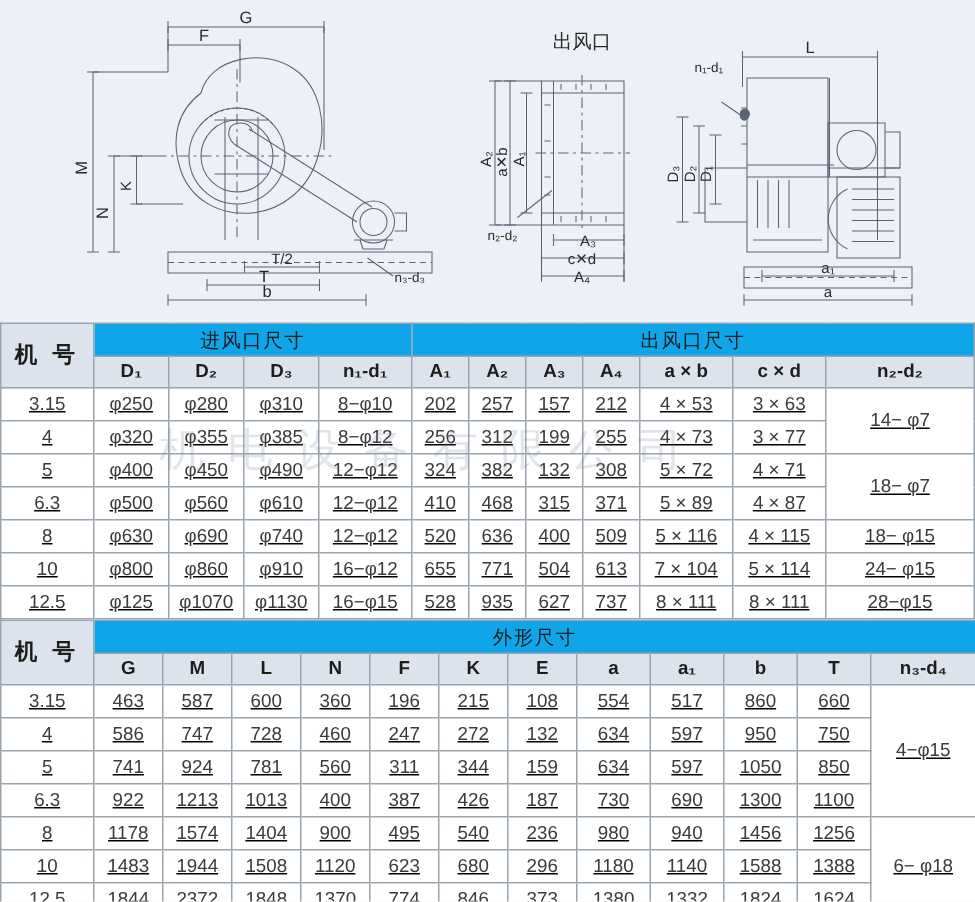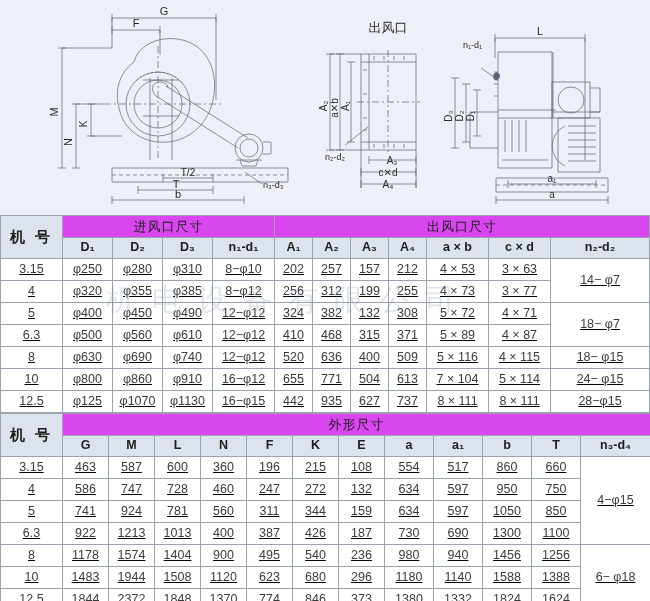--- a/index.html
+++ b/index.html
@@ -54,21 +54,21 @@
     white-space: nowrap;
   }
   table.spec th.hdr,
   table.spec td.hdr {
     background: #dde3ec;
     font-weight: bold;
     font-size: 12.5px;
     color: #1d1d1d;
   }
   table.spec th.grouphdr {
-    background: #d946ef;
+    background: #0ea5e9;
     font-weight: normal;
     font-size: 13px;
     color: #1d1d1d;
     letter-spacing: 1px;
     height: 21px;
   }
   table.spec td.machine-label {
     background: #dde3ec;
     font-size: 15px;
     font-weight: bold;
@@ -394,21 +394,21 @@
             <td>7 × 104</td>
             <td>5 × 114</td>
             <td class="merge-cell" rowspan="1">24− φ15</td>
           </tr>
           <tr class="row-h">
             <td style="background: rgb(255, 255, 255);">12.5</td>
             <td>φ125</td>
             <td>φ1070</td>
             <td>φ1130</td>
             <td>16−φ15</td>
-            <td>442</td>
+            <td>528</td>
             <td>935</td>
             <td>627</td>
             <td>737</td>
             <td>8 × 111</td>
             <td>8 × 111</td>
             <td class="merge-cell" rowspan="1">28−φ15</td>
           </tr>
         </tbody>
     </table>
   </div>

